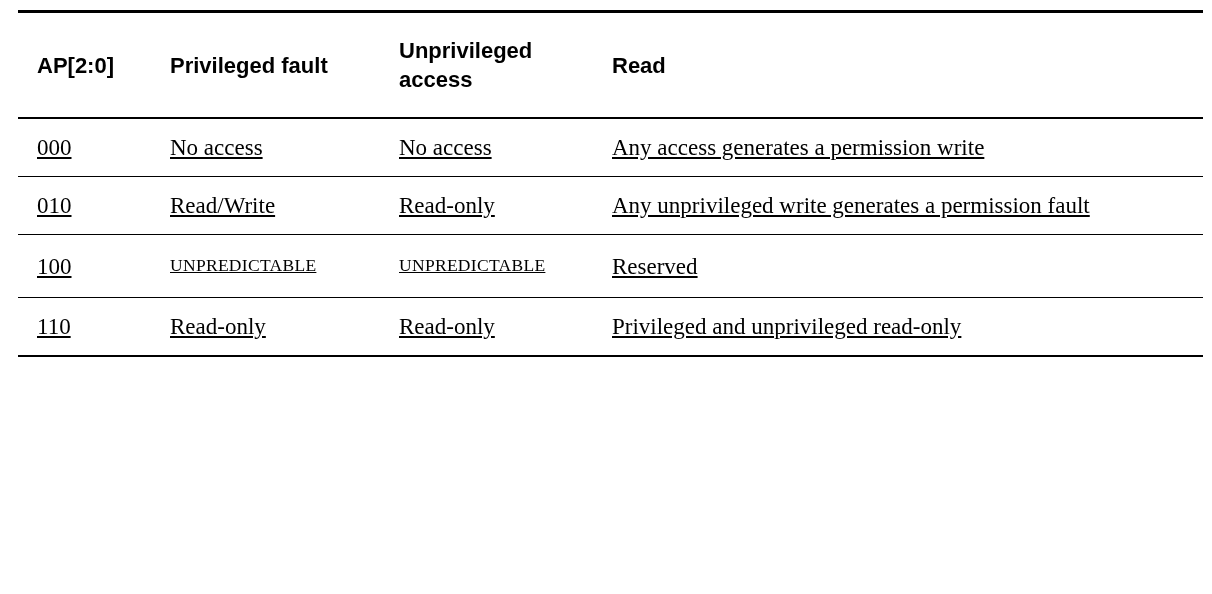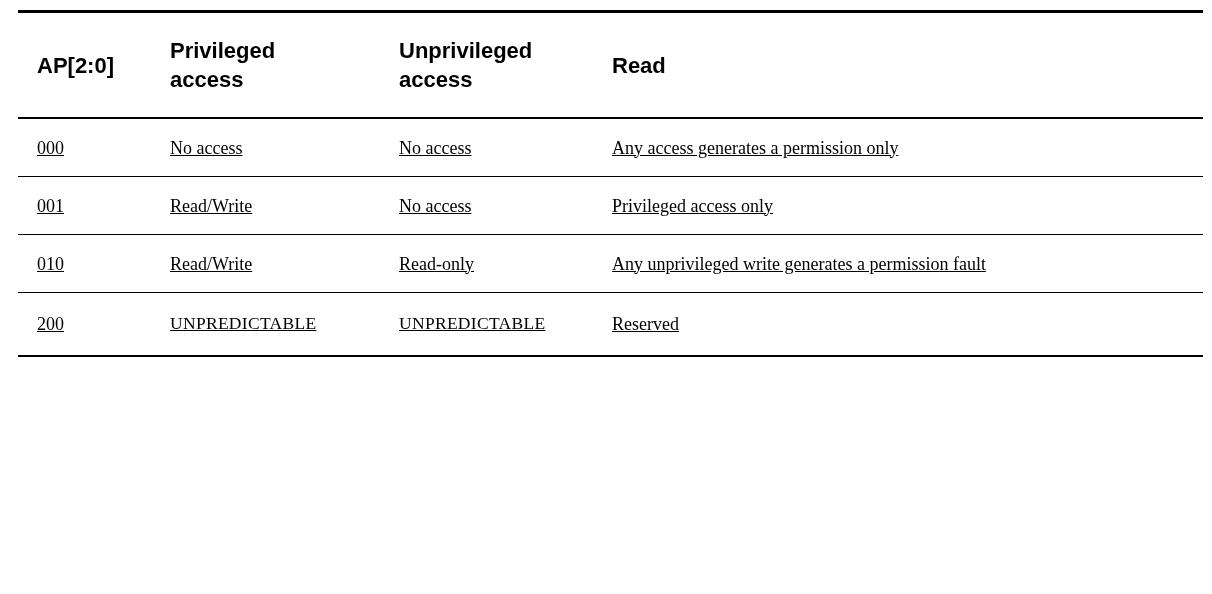--- a/index.html
+++ b/index.html
@@ -42,21 +42,21 @@
     border-bottom: 2px solid #000000;
   }
   thead th .hdr { display: inline-block; max-width: 160px; }
 
   tbody td {
     height: 57px;
     padding: 0 0 0 19px;
     text-align: left;
     vertical-align: middle;
     font-family: "Liberation Serif", serif;
-    font-size: 18px;
+    font-size: 23px;
     line-height: 1;
     white-space: nowrap;
     border-top: 1.5px solid #000000;
   }
   tbody tr.row-unpredictable td { height: 62px; }
   tbody tr:nth-child(7) td, tbody tr:nth-child(8) td { height: 58px; }
   td.caps { font-size: 17.5px; letter-spacing: 0.3px; }
 </style>
 </head>
 <body>
@@ -65,45 +65,45 @@
   <table class="ap-table">
     <colgroup>
       <col class="c1">
         <col class="c2">
         <col class="c3">
         <col class="c4">
     </colgroup>
     <thead>
       <tr>
         <th><span class="hdr">AP[2:0]</span></th>
-        <th><span class="hdr">Privileged access</span></th>
+        <th><span class="hdr">Privileged fault</span></th>
         <th><span class="hdr">Unprivileged access</span></th>
         <th><span class="hdr">Read</span></th>
       </tr>
     </thead>
     <tbody>
       <tr>
         <td>000</td>
         <td>No access</td>
         <td>No access</td>
-        <td>Any access generates a permission only</td>
-      </tr>
-      <tr>
-        <td>001</td>
-        <td>Read/Write</td>
-        <td>No access</td>
-        <td>Privileged access only</td>
+        <td>Any access generates a permission write</td>
       </tr>
       <tr>
         <td>010</td>
         <td>Read/Write</td>
         <td>Read-only</td>
         <td>Any unprivileged write generates a permission fault</td>
       </tr>
       <tr class="row-unpredictable">
-        <td>200</td>
+        <td>100</td>
         <td class="caps">UNPREDICTABLE</td>
         <td class="caps">UNPREDICTABLE</td>
         <td>Reserved</td>
+      </tr>
+      <tr>
+        <td>110</td>
+        <td>Read-only</td>
+        <td>Read-only</td>
+        <td>Privileged and unprivileged read-only</td>
       </tr>
     </tbody>
   </table>
 </div>
 
 </body></html>

